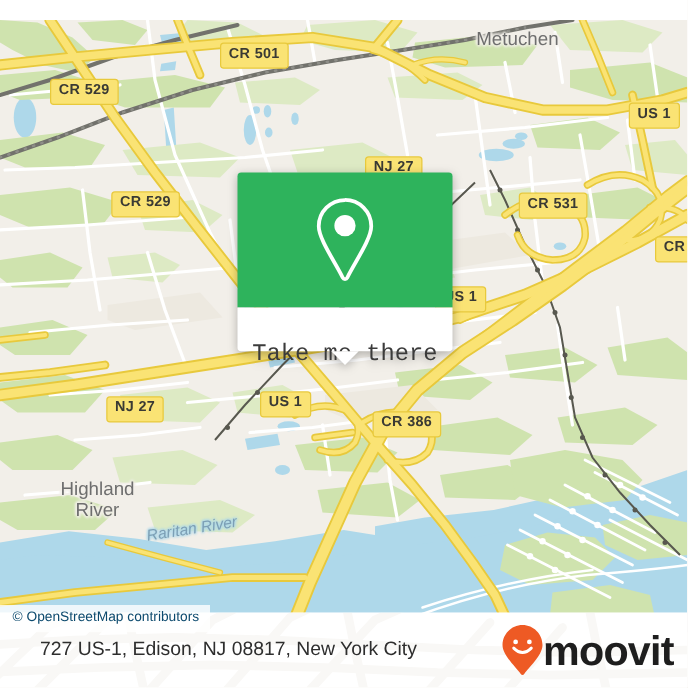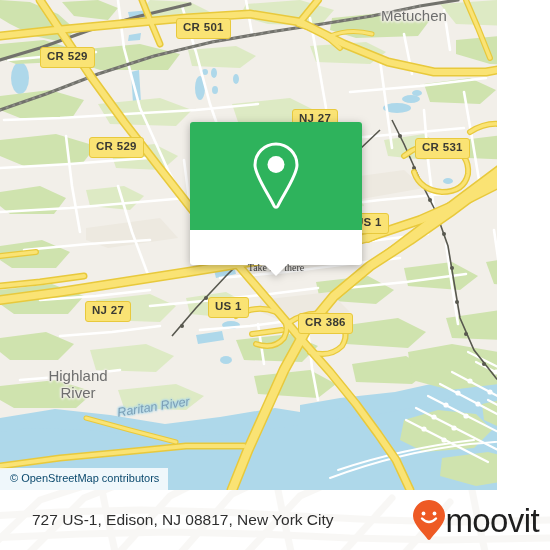--- a/index.html
+++ b/index.html
@@ -17,22 +17,22 @@
     width: 550px;
     height: 550px;
     overflow: hidden;
     background: #ffffff;
   }
 
   
   #map {
     position: absolute;
     left: 0;
-    top: 0;
-    width: 497px;
+    top: 16px;
+    width: 550px;
     height: 490px;
     overflow: hidden;
     background: #F2EFE9;
   }
   #map-svg {
     position: absolute;
     left: 0;
     top: 0;
     display: block;
   }
@@ -121,22 +121,22 @@
     position: relative;
     height: 35px;
     background: #FFFFFF;
     border-radius: 0 0 3px 3px;
     display: flex;
     align-items: center;
     justify-content: center;
   }
   #popup-label {
     color: #3B3B3B;
-    font-family: Liberation Serif, serif;
-    font-size: 10px;
+    font-family: Liberation Mono, monospace;
+    font-size: 19px;
     line-height: 1;
     white-space: nowrap;
     margin-top: 40px;
   }
   #popup-tail {
     position: absolute;
     left: 50%;
     bottom: -11px;
     margin-left: -11px;
     width: 0;
@@ -180,21 +180,21 @@
     top: 50%;
     transform: translateY(-50%);
     display: flex;
     align-items: center;
     z-index: 3;
   }
   #brand-wordmark {
     color: #1E1E1E;
     font-family: "Liberation Sans", sans-serif;
     font-size: 33px;
-    font-weight: normal;
+    font-weight: bold;
     letter-spacing: -0.6px;
     line-height: 1;
     margin-left: -1px;
   }
 </style>
 </head>
 <body>
 
 <div id="screen">
 

